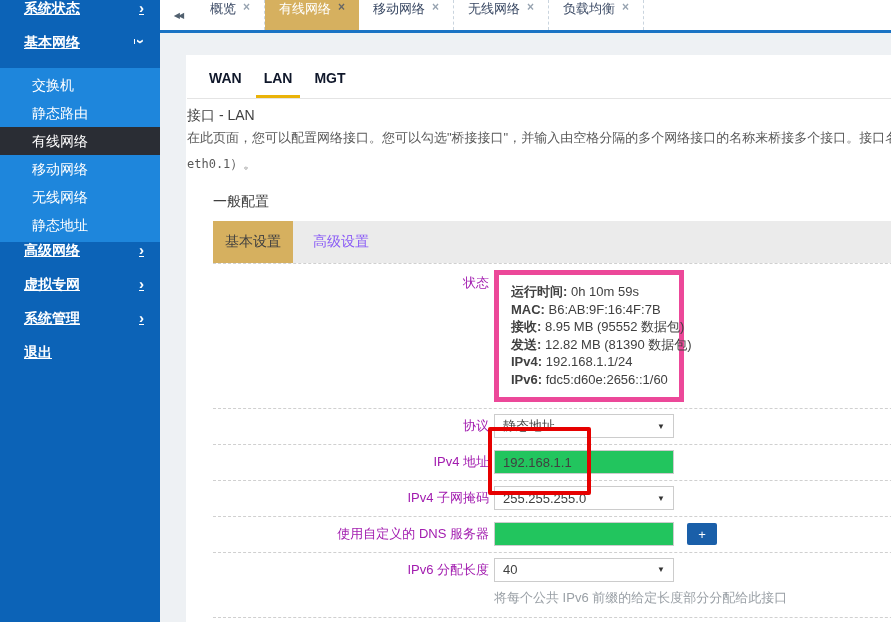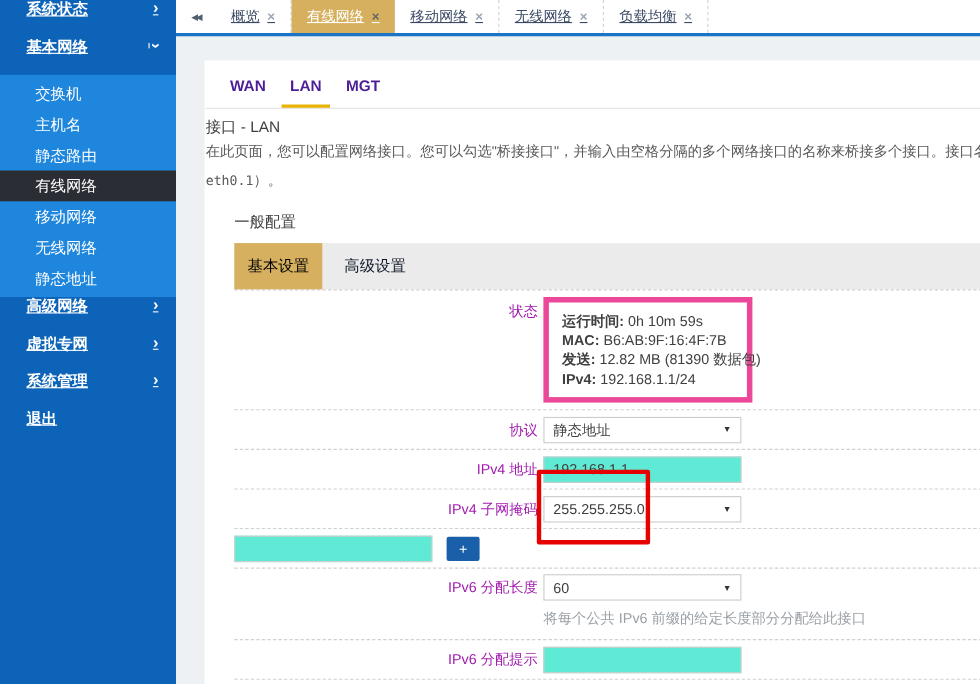--- a/index.html
+++ b/index.html
@@ -14,61 +14,61 @@
   .ssub{height:28px;line-height:28px;padding-left:32px;color:#fff;font-size:14px;cursor:pointer;}
   .ssub.active{background:#2a2d34;}
   .chev{font-size:15px;font-weight:bold;color:#fff;line-height:1;}
   .chev.down{display:inline-block;transform:rotate(90deg);}
 
   
   .main{margin-left:160px;}
   .tabbar{height:30px;background:#fff;display:flex;align-items:stretch;border-bottom:3px solid #1a73c4;}
   .collapse{width:36px;display:flex;align-items:center;justify-content:center;color:#51606f;
             font-size:8px;letter-spacing:-2px;cursor:pointer;}
-  .ttab{display:flex;align-items:center;padding:0 14px;font-size:13px;color:#3a4964;
-        border-right:1px dashed #c9d4de;cursor:pointer;white-space:nowrap;text-decoration:underline;}
+  .ttab{display:flex;padding:0 14px;font-size:13px;color:#3a4964;
+        border-right:1px dashed #c9d4de;cursor:pointer;white-space:nowrap;}
   .ttab.active{background:#d6b05f;color:#fff;border-right:none;}
   .ttab .x{margin-left:7px;color:#98a4b1;font-size:12px;font-weight:bold;}
   .ttab.active .x{color:#666;}
 
   .card{margin:22px 0 0 26px;background:#fff;width:880px;min-height:545px;padding:10px 0 30px 1px;}
 
   .ptabs{padding-left:14px;border-bottom:1px solid #e4e4e4;display:flex;align-items:flex-start;height:33px;}
   .ptab{display:inline-block;height:33px;line-height:26px;box-sizing:border-box;padding:0 8px;margin-right:6px;
-        font-size:14px;font-weight:bold;color:#4c1d95;cursor:pointer;}
+        font-size:14px;font-weight:bold;color:#0f172a;cursor:pointer;}
   .ptab.active{border-bottom:3px solid #eab308;}
 
   .heading{margin-top:6px;font-size:14px;color:#404040;line-height:20px;}
   .desc{font-size:13px;color:#595959;line-height:26px;white-space:nowrap;}
   .desc .code{font-family:"DejaVu Sans Mono",monospace;font-size:12px;}
 
   .section{margin:14px 0 0 26px;}
   .section-title{font-size:14px;color:#404040;line-height:20px;}
   .tabstrip{margin-top:10px;height:42px;background:#ebebeb;width:720px;display:flex;}
-  .stab{padding:0 12px;display:flex;align-items:center;font-size:14px;color:#0f172a;cursor:pointer;}
-  .stab.active{background:#d6b05f;color:#000000;}
+  .stab{padding:0 12px;display:flex;align-items:center;font-size:14px;color:#8b5cf6;cursor:pointer;}
+  .stab.active{background:#d6b05f;color:#404040;}
   .stab.inactive{padding:0 20px;}
 
   .form{width:720px;border-top:1px dashed #d0d0d0;}
   .frow{display:flex;border-bottom:1px dashed #d0d0d0;min-height:35px;align-items:center;}
   .flabel{width:281px;padding-right:5px;box-sizing:border-box;text-align:right;
           font-size:13px;color:#a21caf;flex-shrink:0;line-height:24px;}
   .frow.tall{align-items:flex-start;padding:6px 0;}
   .frow.tall .flabel{line-height:18px;padding-top:4px;}
   .frow.hintrow{align-items:flex-start;padding:5px 0 9px;}
 
   .statusbox{border:5px solid #ec4899;background:#fff;padding:8px 12px;width:190px;box-sizing:border-box;}
   .sline{font-size:13px;line-height:17.6px;color:#404040;white-space:nowrap;}
   .sline b{font-weight:bold;}
 
   .sel{width:180px;height:24px;box-sizing:border-box;border:1px solid #ccc;background:#fff;
        display:flex;align-items:center;justify-content:space-between;padding:0 8px;
        font-size:13px;color:#404040;cursor:pointer;}
   .arrow{font-size:8px;color:#333;}
-  .inp{width:180px;height:24px;box-sizing:border-box;border:1px solid #ccc;background:#5eead4;
+  .inp{width:180px;height:24px;box-sizing:border-box;border:1px solid #ccc;background:#22c55e;
        padding:0 8px;font-size:13px;color:#404040;font-family:inherit;outline:none;}
   .addbtn{margin-left:13px;width:30px;height:22px;background:#1a5fa9;color:#fff;border:none;
           border-radius:2px;font-size:13px;line-height:22px;text-align:center;cursor:pointer;}
   .hint{font-size:13px;color:#9aa0a6;margin-top:6px;line-height:20px;white-space:nowrap;}
 
   .red-annotation{position:absolute;left:488px;top:427px;width:103px;height:68px;
                   border:4px solid #e60000;border-radius:2px;box-sizing:border-box;
                   pointer-events:none;z-index:6;}
 </style>
 </head>
@@ -78,21 +78,20 @@
   <div class="sparent">
     <span>系统状态</span>
     <span class="chev">›</span>
   </div>
   <div class="sparent">
     <span>基本网络</span>
     <span class="chev down">›</span>
   </div>
   <div class="submenu">
     <div class="ssub">交换机</div>
-    <div class="ssub">主机名</div>
     <div class="ssub">静态路由</div>
     <div class="ssub active">有线网络</div>
     <div class="ssub">移动网络</div>
     <div class="ssub">无线网络</div>
     <div class="ssub">静态地址</div>
   </div>
   <div class="sparent">
     <span>高级网络</span>
     <span class="chev">›</span>
   </div>
@@ -160,22 +159,24 @@
         <div class="stab inactive">高级设置</div>
       </div>
 
       <div class="form">
 
         <div class="frow tall">
           <div class="flabel">状态</div>
           <div class="statusbox">
             <div class="sline"><b>运行时间:</b><span> 0h 10m 59s</span></div>
             <div class="sline"><b>MAC:</b><span> B6:AB:9F:16:4F:7B</span></div>
+            <div class="sline"><b>接收:</b><span> 8.95 MB (95552 数据包)</span></div>
             <div class="sline"><b>发送:</b><span> 12.82 MB (81390 数据包)</span></div>
             <div class="sline"><b>IPv4:</b><span> 192.168.1.1/24</span></div>
+            <div class="sline"><b>IPv6:</b><span> fdc5:d60e:2656::1/60</span></div>
           </div>
         </div>
 
         <div class="frow">
           <div class="flabel">协议</div>
           <div class="sel">
             <span>静态地址</span>
             <span class="arrow">▼</span>
           </div>
         </div>
@@ -187,29 +188,30 @@
 
         <div class="frow">
           <div class="flabel">IPv4 子网掩码</div>
           <div class="sel">
             <span>255.255.255.0</span>
             <span class="arrow">▼</span>
           </div>
         </div>
 
         <div class="frow">
+          <div class="flabel">使用自定义的 DNS 服务器</div>
           <input class="inp" type="text" value="" style="">
           <button class="addbtn">+</button>
         </div>
 
         <div class="frow hintrow">
           <div class="flabel">IPv6 分配长度</div>
           <div>
             <div class="sel">
-              <span>60</span>
+              <span>40</span>
               <span class="arrow">▼</span>
             </div>
             <div class="hint">将每个公共 IPv6 前缀的给定长度部分分配给此接口</div>
           </div>
         </div>
 
         <div class="frow">
           <div class="flabel">IPv6 分配提示</div>
           <input class="inp" type="text" value="" style="">
         </div>

